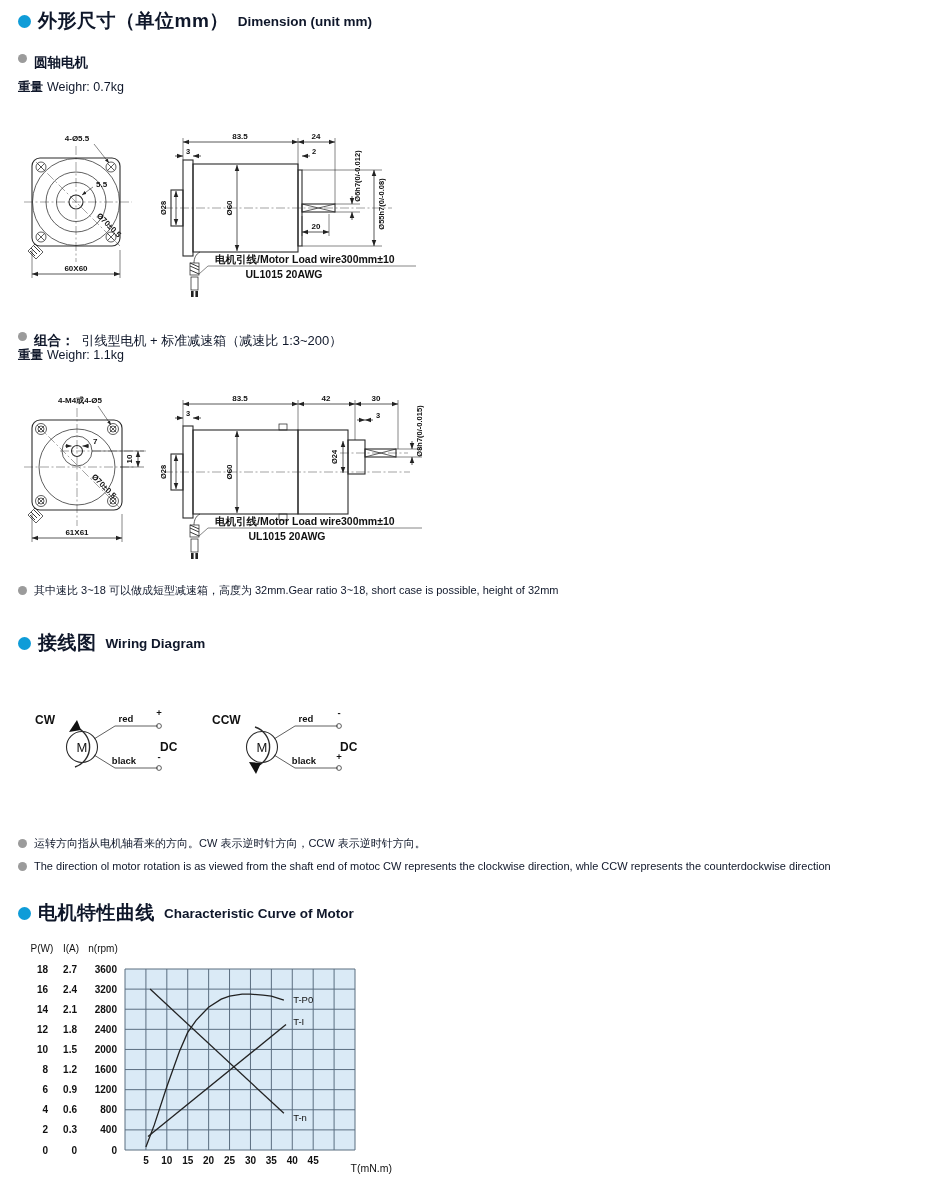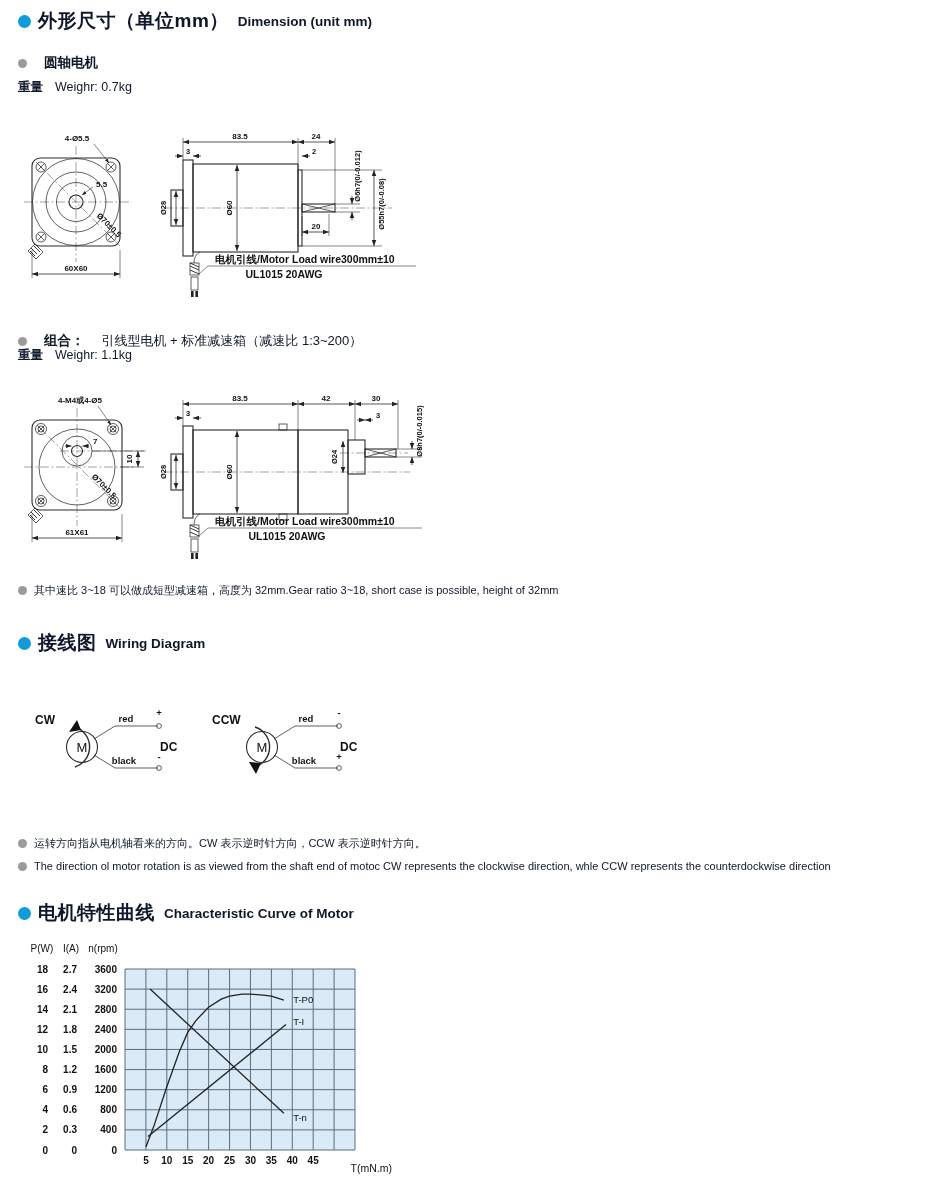--- a/index.html
+++ b/index.html
@@ -5,25 +5,25 @@
   html,body{margin:0;padding:0;background:#fff}
   #page{position:relative;width:950px;height:1181px;background:#fff;overflow:hidden;
         font-family:"Liberation Sans",sans-serif;color:#0f172a}
   .abs{position:absolute}
   .sec-h{position:absolute;left:18px;display:flex;align-items:center;gap:7px}
   .sec-h .zh{font-size:19px;font-weight:bold;letter-spacing:.5px}
   .sec-h .en{font-size:13.5px;font-weight:bold;margin-left:2px}
   .dot{display:inline-block;border-radius:50%;flex:0 0 auto}
   .dot.bl{width:13px;height:13px;background:#0f9cd8}
   .dot.gr{width:9px;height:9px;background:#9b9b9b}
-  .sub{position:absolute;left:18px;display:flex;align-items:center;gap:17px}
+  .sub{position:absolute;left:18px;display:flex;gap:7px}
   .sub-t{font-size:13.5px;font-weight:bold}
   .sub-r{font-size:13px}
   .wt{position:absolute;left:18px;font-size:12.5px}
-  .wl{font-weight:bold;margin-right:12px}
+  .wl{font-weight:bold;margin-right:4px}
   .note{position:absolute;left:18px;font-size:11px;display:flex;align-items:center;gap:7px;white-space:nowrap}
   svg{position:absolute;overflow:visible}
   svg text{font-family:"Liberation Sans",sans-serif;fill:#111}
   .ln{fill:none;stroke:#2b2b2b;stroke-width:1.1}
   .th{stroke-width:.75}
   .cl{stroke:#666;stroke-width:.6;stroke-dasharray:9 2.5 2 2.5;fill:none}
   .dim{stroke:#222;stroke-width:.75;fill:none}
   .ext{stroke:#222;stroke-width:.55;fill:none}
   .hx{stroke:#222;stroke-width:.9}
   .t7{font-size:7.5px;font-weight:600}

